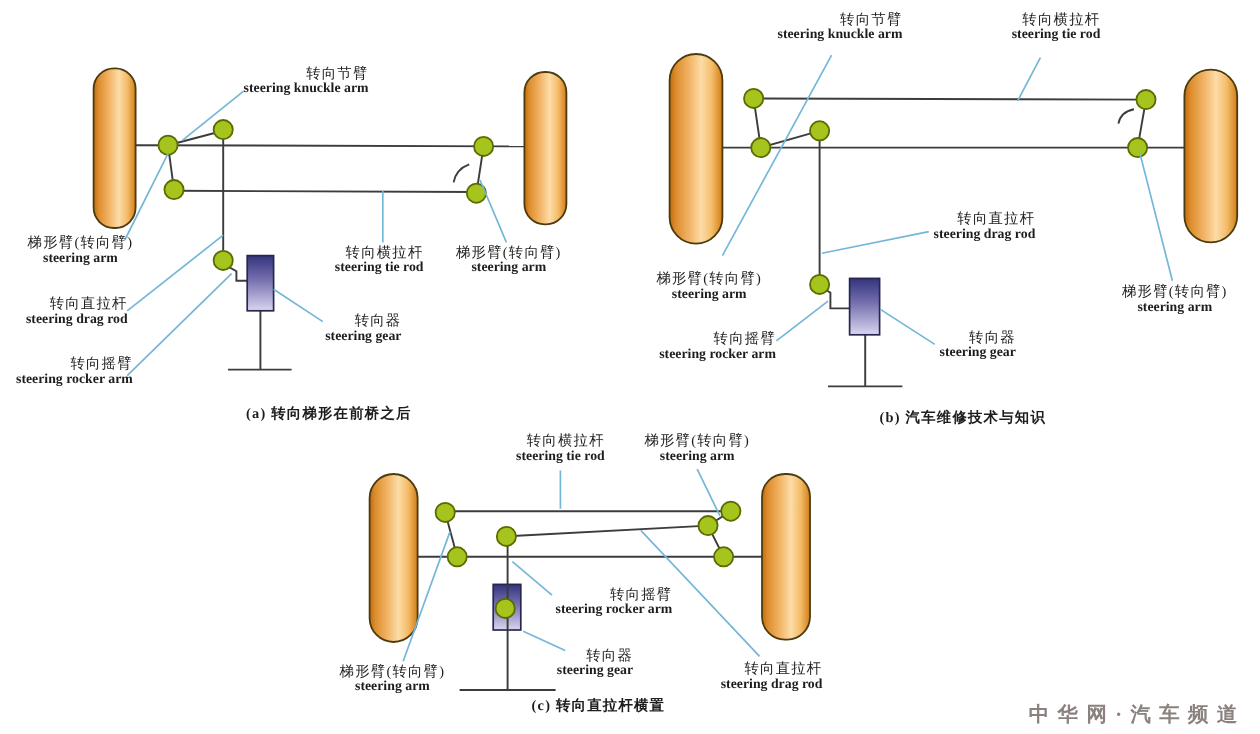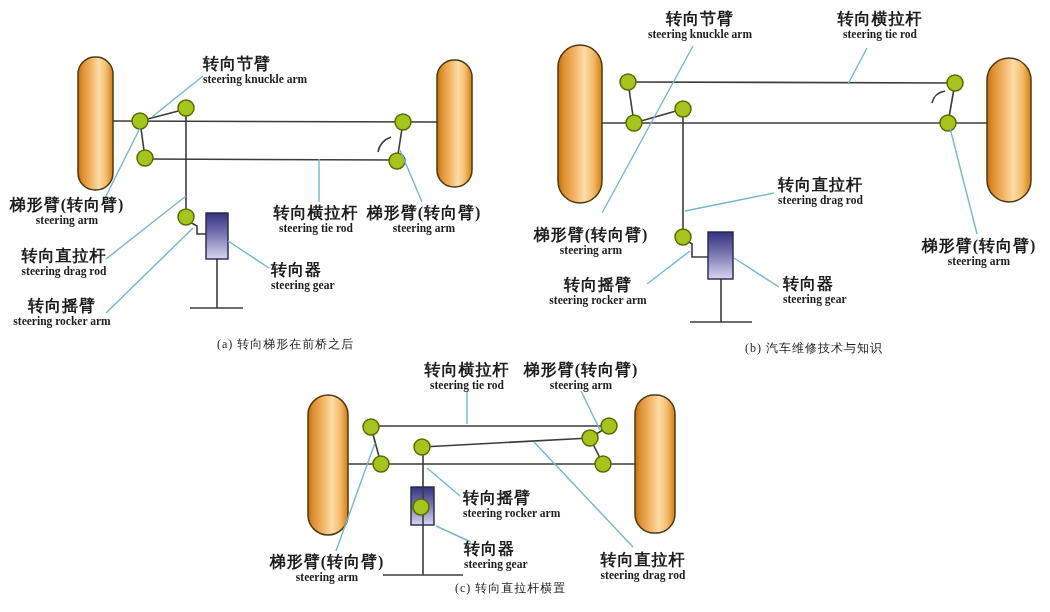--- a/index.html
+++ b/index.html
@@ -4,25 +4,25 @@
 <style>
   html,body{margin:0;padding:0;background:#ffffff;}
   #stage{position:relative;width:1050px;height:612px;background:#ffffff;overflow:hidden;
          font-family:"Liberation Serif","DejaVu Serif",serif;}
   #wm-center{position:absolute;left:328px;top:298px;z-index:1;font-size:44px;letter-spacing:3px;
              color:#c7c7c7;opacity:.8;white-space:nowrap;}
   #wm-br{position:absolute;right:12px;top:584px;z-index:3;font-size:17px;font-weight:bold;
          letter-spacing:7px;color:#8b8280;white-space:nowrap;}
   svg#linework{position:absolute;left:0;top:0;z-index:2;}
   .lbl{position:absolute;z-index:3;color:#1d1d1d;text-align:center;white-space:nowrap;line-height:1.12;}
-  .lbl .zh{font-size:16px;font-weight:bold;letter-spacing:1px;}
+  .lbl .zh{font-size:12px;font-weight:normal;letter-spacing:1px;text-align:right;}
   .lbl .en{font-size:11.5px;font-weight:bold;text-align:center;}
   .lbl.ctr{transform:translateX(-50%);}
-  .caption{position:absolute;z-index:3;color:#1d1d1d;font-size:12px;font-weight:normal;
-           letter-spacing:1px;white-space:nowrap;margin-left:12px;}
+  .caption{position:absolute;z-index:3;color:#1d1d1d;font-size:12px;font-weight:bold;
+           letter-spacing:1px;white-space:nowrap;}
 </style>
 </head>
 <body>
 
 <div id="stage">
 
 
   <svg id="linework" width="1050" height="612" viewBox="0 0 1050 612">
     <defs>
       <linearGradient id="wheelGrad" x1="0" y1="0" x2="1" y2="0">
@@ -216,13 +216,14 @@
   <div class="lbl ctr" style="left:327px;top:553px">
     <div class="zh">梯形臂(转向臂)</div>
     <div class="en">steering arm</div>
   </div>
   <div class="lbl ctr" style="left:643px;top:551px">
     <div class="zh">转向直拉杆</div>
     <div class="en">steering drag rod</div>
   </div>
   <div class="caption" style="left:443px;top:580px">(c) 转向直拉杆横置</div>
 
+  <div id="wm-br">中华网·汽车频道</div>
 </div>
 
 </body></html>

